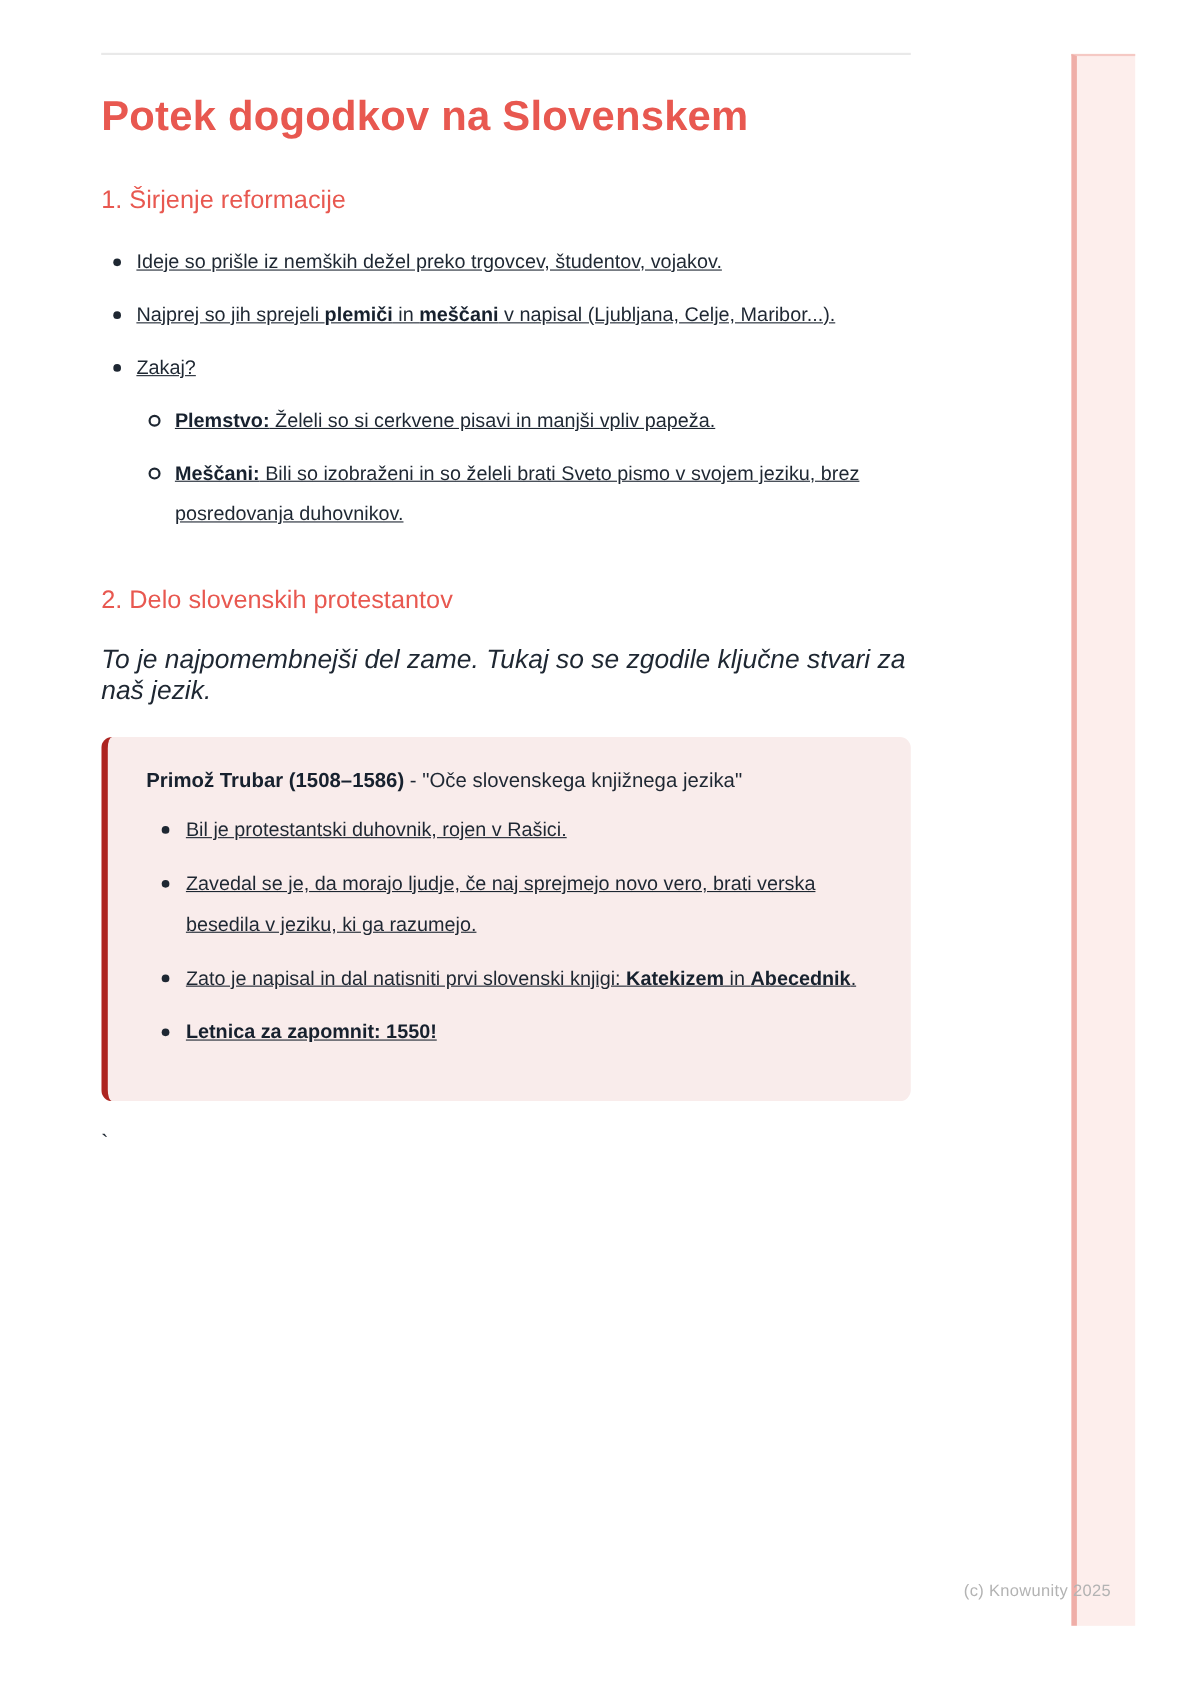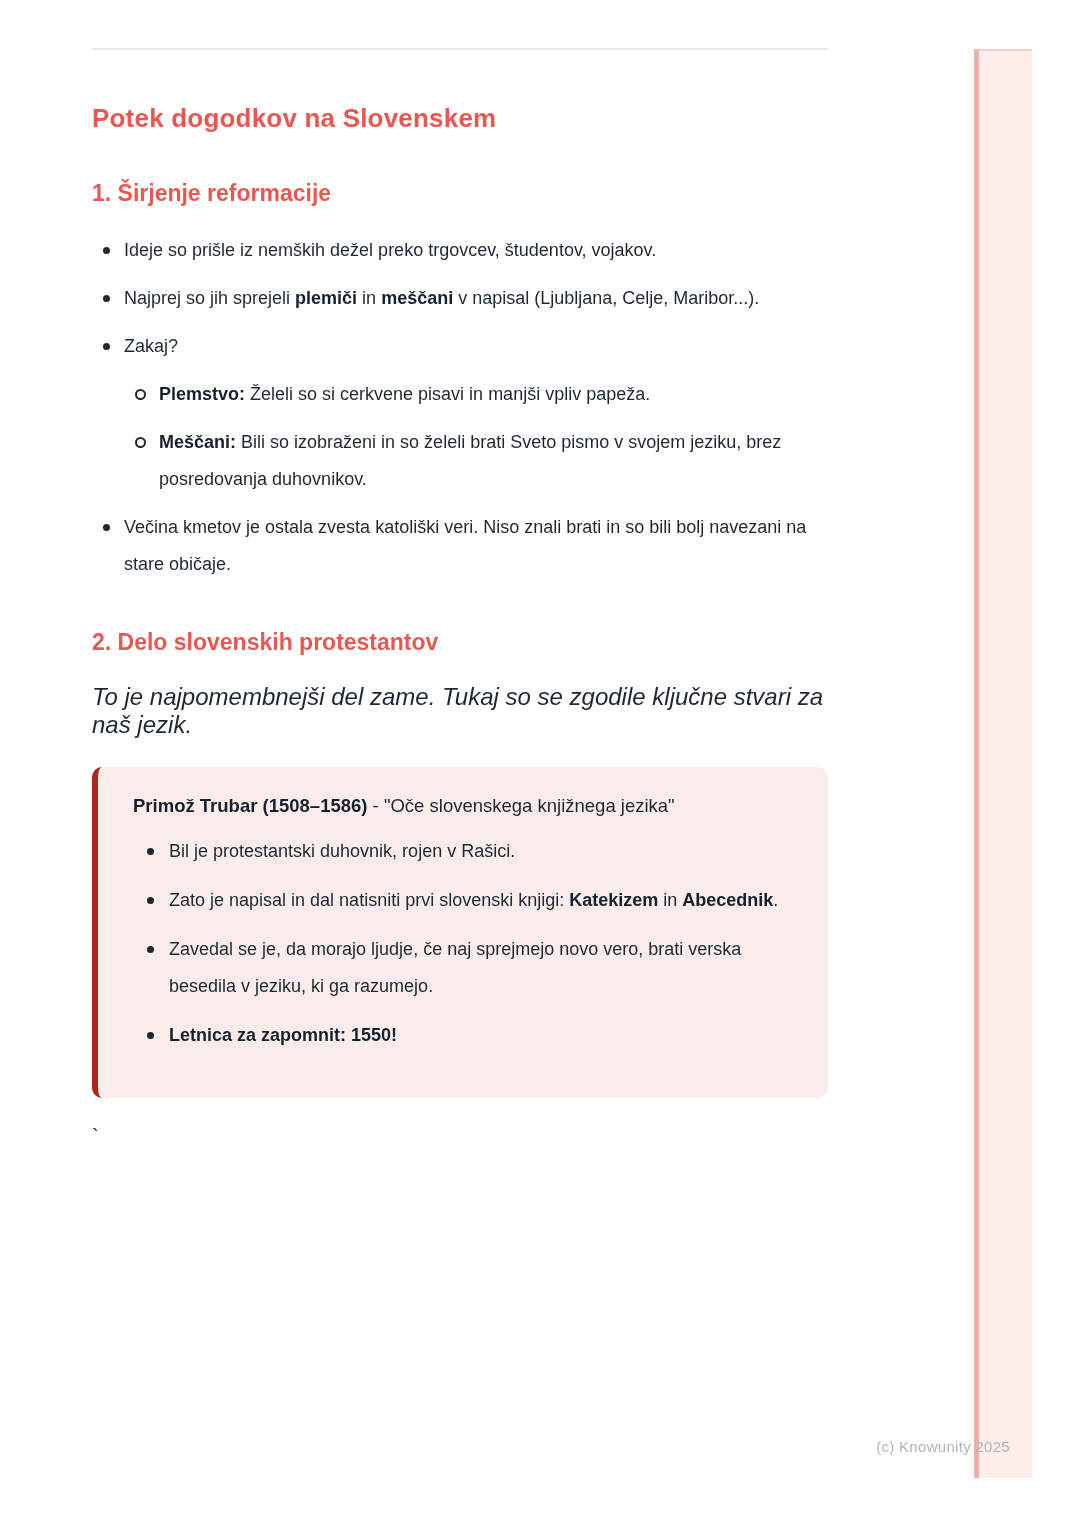--- a/index.html
+++ b/index.html
@@ -20,47 +20,48 @@
     z-index: 2;
   }
 
   .divider {
     margin-top: 48px;
     border-top: 2px solid #e9e9e9;
     height: 0;
   }
 
   h1.page-title {
-    margin: 52px 0 0 0;
-    font-size: 26px;
+    margin: 40px 0 0 0;
+    font-size: 38px;
     line-height: 32px;
     font-weight: 700;
     color: #e85850;
     letter-spacing: 0.2px;
   }
 
   h2.section-heading {
     margin: 46px 0 0 0;
     font-size: 23px;
     line-height: 26px;
-    font-weight: 700;
+    font-weight: 400;
     color: #e85850;
   }
 
   ul.lvl1 {
     list-style: none;
     margin: 26px 0 0 0;
     padding: 0;
     font-size: 18px;
     line-height: 37px;
   }
   ul.lvl1 > li {
     position: relative;
     padding-left: 32px;
     margin-bottom: 11px;
+    text-decoration: underline;
   }
   ul.lvl1 > li::before {
     content: "";
     position: absolute;
     left: 11px; top: 15px;
     width: 7px; height: 7px;
     border-radius: 50%;
     background: #1e2732;
   }
 
@@ -152,33 +153,32 @@
 
   <h2 class="section-heading">1. Širjenje reformacije</h2>
 
   <ul class="lvl1">
       <li><span>Ideje so prišle iz nemških dežel preko trgovcev, študentov, vojakov.</span></li>
       <li><span>Najprej so jih sprejeli </span><span class="b">plemiči</span><span> in </span><span class="b">meščani</span><span> v napisal (Ljubljana, Celje, Maribor...).</span></li>
       <li><span>Zakaj?</span><ul class="lvl2">
           <li><span class="b">Plemstvo:</span><span> Želeli so si cerkvene pisavi in manjši vpliv papeža.</span></li>
           <li><span class="b">Meščani:</span><span> Bili so izobraženi in so želeli brati Sveto pismo v svojem jeziku, brez posredovanja duhovnikov.</span></li>
         </ul></li>
-      <li><span>Večina kmetov je ostala zvesta katoliški veri. Niso znali brati in so bili bolj navezani na stare običaje.</span></li>
     </ul>
 
   <h2 class="section-heading">2. Delo slovenskih protestantov</h2>
 
   <p class="intro">To je najpomembnejši del zame. Tukaj so se zgodile ključne stvari za naš jezik.</p>
 
   <div class="callout">
     <p class="callout-title"><span class="b">Primož Trubar (1508–1586)</span><span> - "Oče slovenskega knjižnega jezika"</span></p>
     <ul class="lvl1">
         <li><span>Bil je protestantski duhovnik, rojen v Rašici.</span></li>
+        <li><span>Zavedal se je, da morajo ljudje, če naj sprejmejo novo vero, brati verska besedila v jeziku, ki ga razumejo.</span></li>
         <li><span>Zato je napisal in dal natisniti prvi slovenski knjigi: </span><span class="b">Katekizem</span><span> in </span><span class="b">Abecednik</span><span>.</span></li>
-        <li><span>Zavedal se je, da morajo ljudje, če naj sprejmejo novo vero, brati verska besedila v jeziku, ki ga razumejo.</span></li>
         <li><span class="b">Letnica za zapomnit: 1550!</span></li>
       </ul>
   </div>
 
   <div class="stray">`</div>
 
 </div>
 
 <div class="margin-strip"></div>
 

